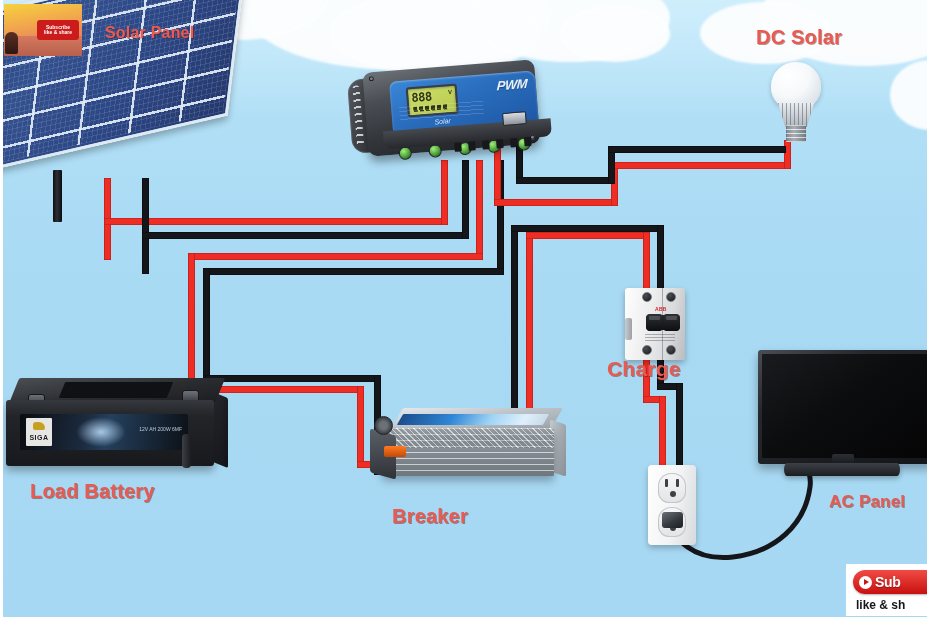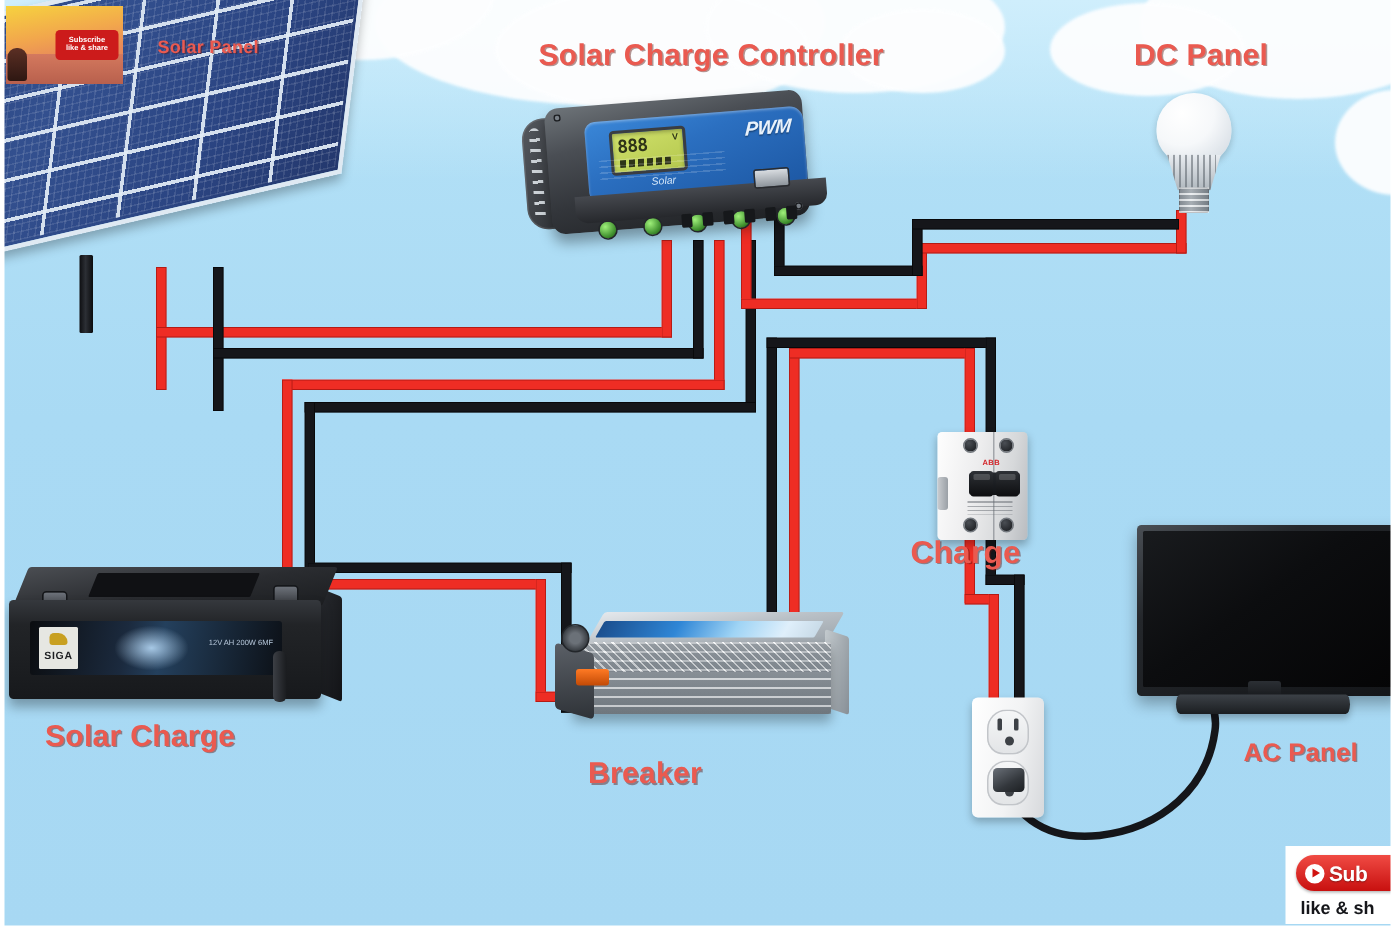--- a/index.html
+++ b/index.html
@@ -204,21 +204,21 @@
   #wm-tl{position:absolute;left:4px;top:4px;width:78px;height:52px;overflow:hidden;
       background:linear-gradient(170deg,#f6d23f 0%,#f2a74c 38%,#e88a5a 62%,#d97a64 100%);
       filter:blur(.5px);}
   #wm-tl .hill{position:absolute;left:0;bottom:0;width:100%;height:20px;
       background:linear-gradient(180deg,#d4795e,#b8604d);}
   #wm-tl .fig{position:absolute;left:1px;bottom:2px;width:13px;height:22px;border-radius:6px 6px 2px 2px;
       background:linear-gradient(180deg,#5b2f24,#2e1712);}
   .sub-badge{position:absolute;background:#cc1b1b;border-radius:3px;color:#fff;font-weight:bold;
       display:flex;flex-direction:column;align-items:center;justify-content:center;line-height:1;}
   #wm-tl .sub-badge{right:3px;top:16px;width:42px;height:18px;font-size:5px;padding:1px 0;}
-  #wm-br{position:absolute;right:0;bottom:4px;width:73px;height:52px;background:#ffffff;overflow:hidden;}
+  #wm-br{position:absolute;right:0;bottom:4px;width:84px;height:52px;background:#ffffff;overflow:hidden;}
   .yt-btn{position:absolute;left:7px;top:6px;width:92px;height:24px;border-radius:12px;
       background:linear-gradient(180deg,#f04b44,#c8100f);display:flex;align-items:center;
       box-shadow:0 1px 2px rgba(0,0,0,.3);}
   .yt-play{width:13px;height:13px;border-radius:50%;background:#fff;margin-left:6px;position:relative;flex:none;}
   .yt-play::after{content:"";position:absolute;left:5px;top:3.5px;border-left:5px solid #d0130f;
       border-top:3px solid transparent;border-bottom:3px solid transparent;}
   .yt-txt{color:#fff;font-weight:bold;font-size:14px;margin-left:3px;letter-spacing:-.3px;
       text-shadow:0 1px 1px rgba(0,0,0,.35);}
   .yt-sub{position:absolute;left:10px;top:34px;font-size:12px;font-weight:bold;color:#15161a;white-space:nowrap;}
 </style>
@@ -412,25 +412,24 @@
 
   <div id="tv">
     <div class="tv-frame">
       <div class="tv-screen"></div>
       <div class="tv-dot"></div>
     </div>
     <div class="tv-neck"></div>
     <div class="tv-base"></div>
   </div>
 
-  <div class="lbl" style="left:105px;top:24px;font-size:12px;">Solar Panel</div>
-  <div class="lbl" style="left:359px;top:26px;font-size:20px;">Solar Charge Controller</div>
-  <div class="lbl" style="left:756px;top:26px;font-size:20px;">DC Panel</div>
+  <div class="lbl" style="left:105px;top:24px;font-size:16px;">Solar Panel</div>
+  <div class="lbl" style="left:756px;top:26px;font-size:20px;">DC Solar</div>
   <div class="lbl" style="left:607px;top:357px;font-size:21px;">Charge</div>
-  <div class="lbl" style="left:30px;top:480px;font-size:20px;">Solar Charge</div>
+  <div class="lbl" style="left:30px;top:480px;font-size:20px;">Load Battery</div>
   <div class="lbl" style="left:392px;top:505px;font-size:20px;">Breaker</div>
   <div class="lbl" style="left:829px;top:492px;font-size:17px;">AC Panel</div>
 
   <div id="wm-tl">
     <div class="hill"></div>
     <div class="fig"></div>
     <div class="sub-badge">
       <span>Subscribe</span>
       <span>like &amp; share</span>
     </div>

